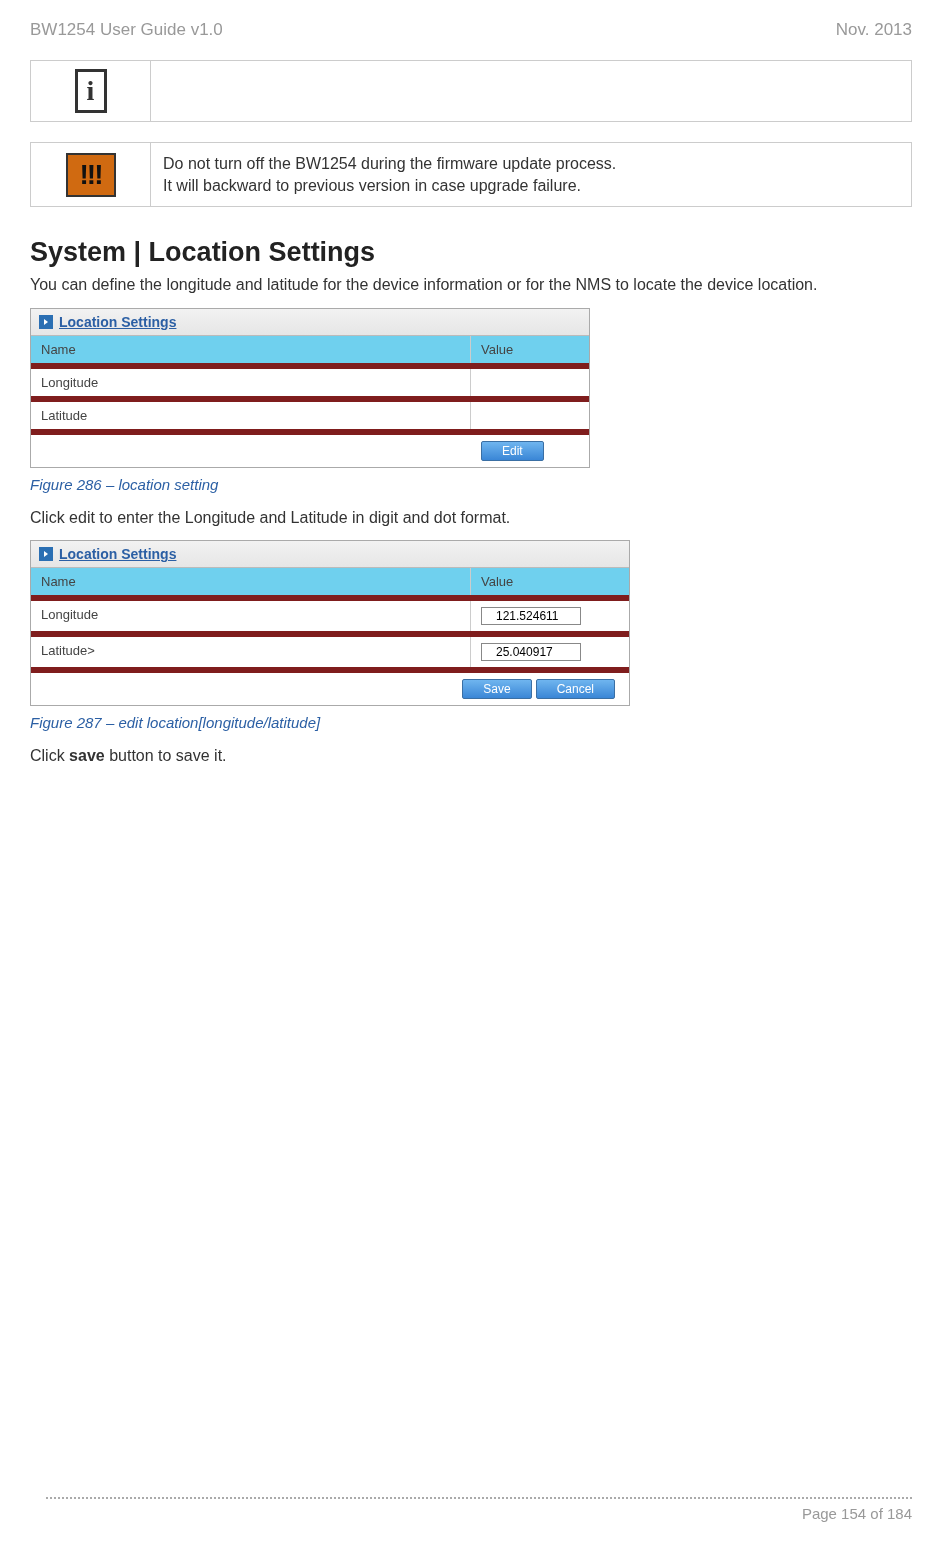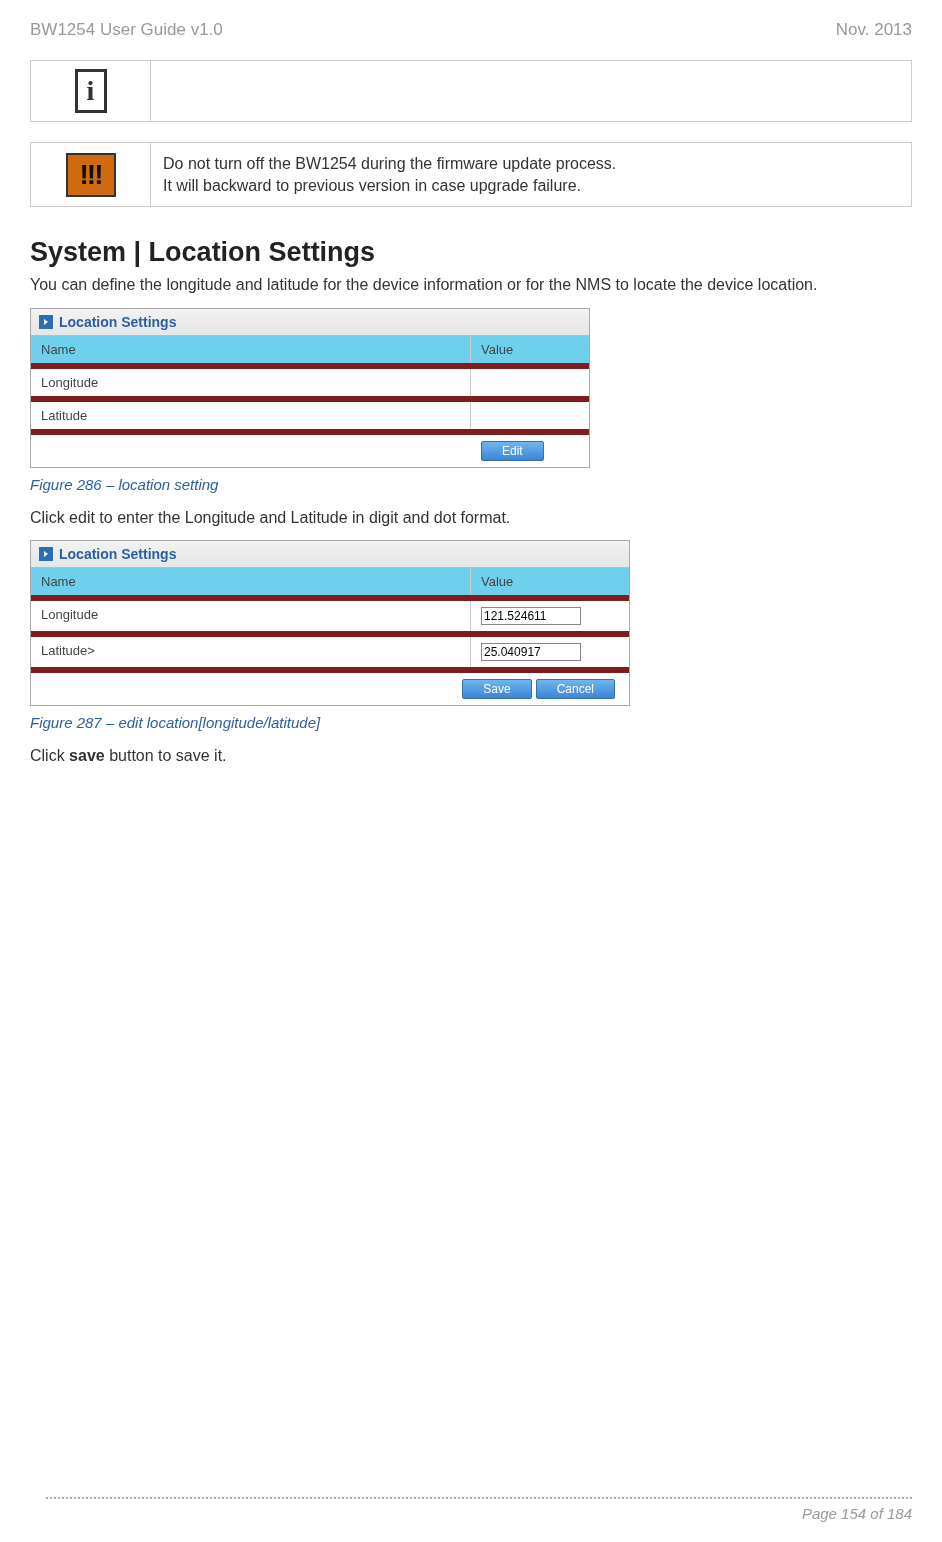--- a/index.html
+++ b/index.html
@@ -91,20 +91,21 @@
   .ss-title {
     background: linear-gradient(#f2f2f2, #e6e6e6);
     border-bottom: 1px solid #bbb;
     padding: 5px 8px;
     font-size: 14px;
     font-weight: bold;
     color: #2b5fa4;
     display: flex;
     align-items: center;
     gap: 6px;
+    text-decoration: underline;
   }
   .arrow-block {
     display: inline-block;
     width: 14px;
     height: 14px;
     background: #2b6fb3;
     position: relative;
   }
   .arrow-block::after {
     content: "";
@@ -124,39 +125,38 @@
     padding: 6px 10px;
     font-size: 13px;
     color: #444;
   }
   .ss-cell.left { width: 440px; border-right: 1px solid #ccc; }
   .ss-cell.right { flex: 1; display: flex; align-items: center; }
   .ss-cell.button-row { justify-content: flex-start; padding: 6px 10px; }
   .ss-input {
     border: 1px solid #888;
     font-size: 12px;
-    padding: 1px 2px;
+    padding: 1px 14px;
     width: 100px;
     background: #fff;
   }
   .ss-btn {
     background: linear-gradient(#6fb5ef, #3a86d6);
     border: 1px solid #3a6fa4;
     color: #fff;
     font-size: 12px;
     padding: 2px 20px;
     margin-right: 4px;
     border-radius: 2px;
   }
   .footer {
     position: absolute;
     bottom: 20px;
     left: 46px;
     right: 30px;
-    font-style: italic;
   }
   .dots {
     border-top: 2px dotted #aaa;
     margin-bottom: 6px;
   }
   .page-num {
     text-align: right;
     color: #999;
     font-size: 15px;
   }

